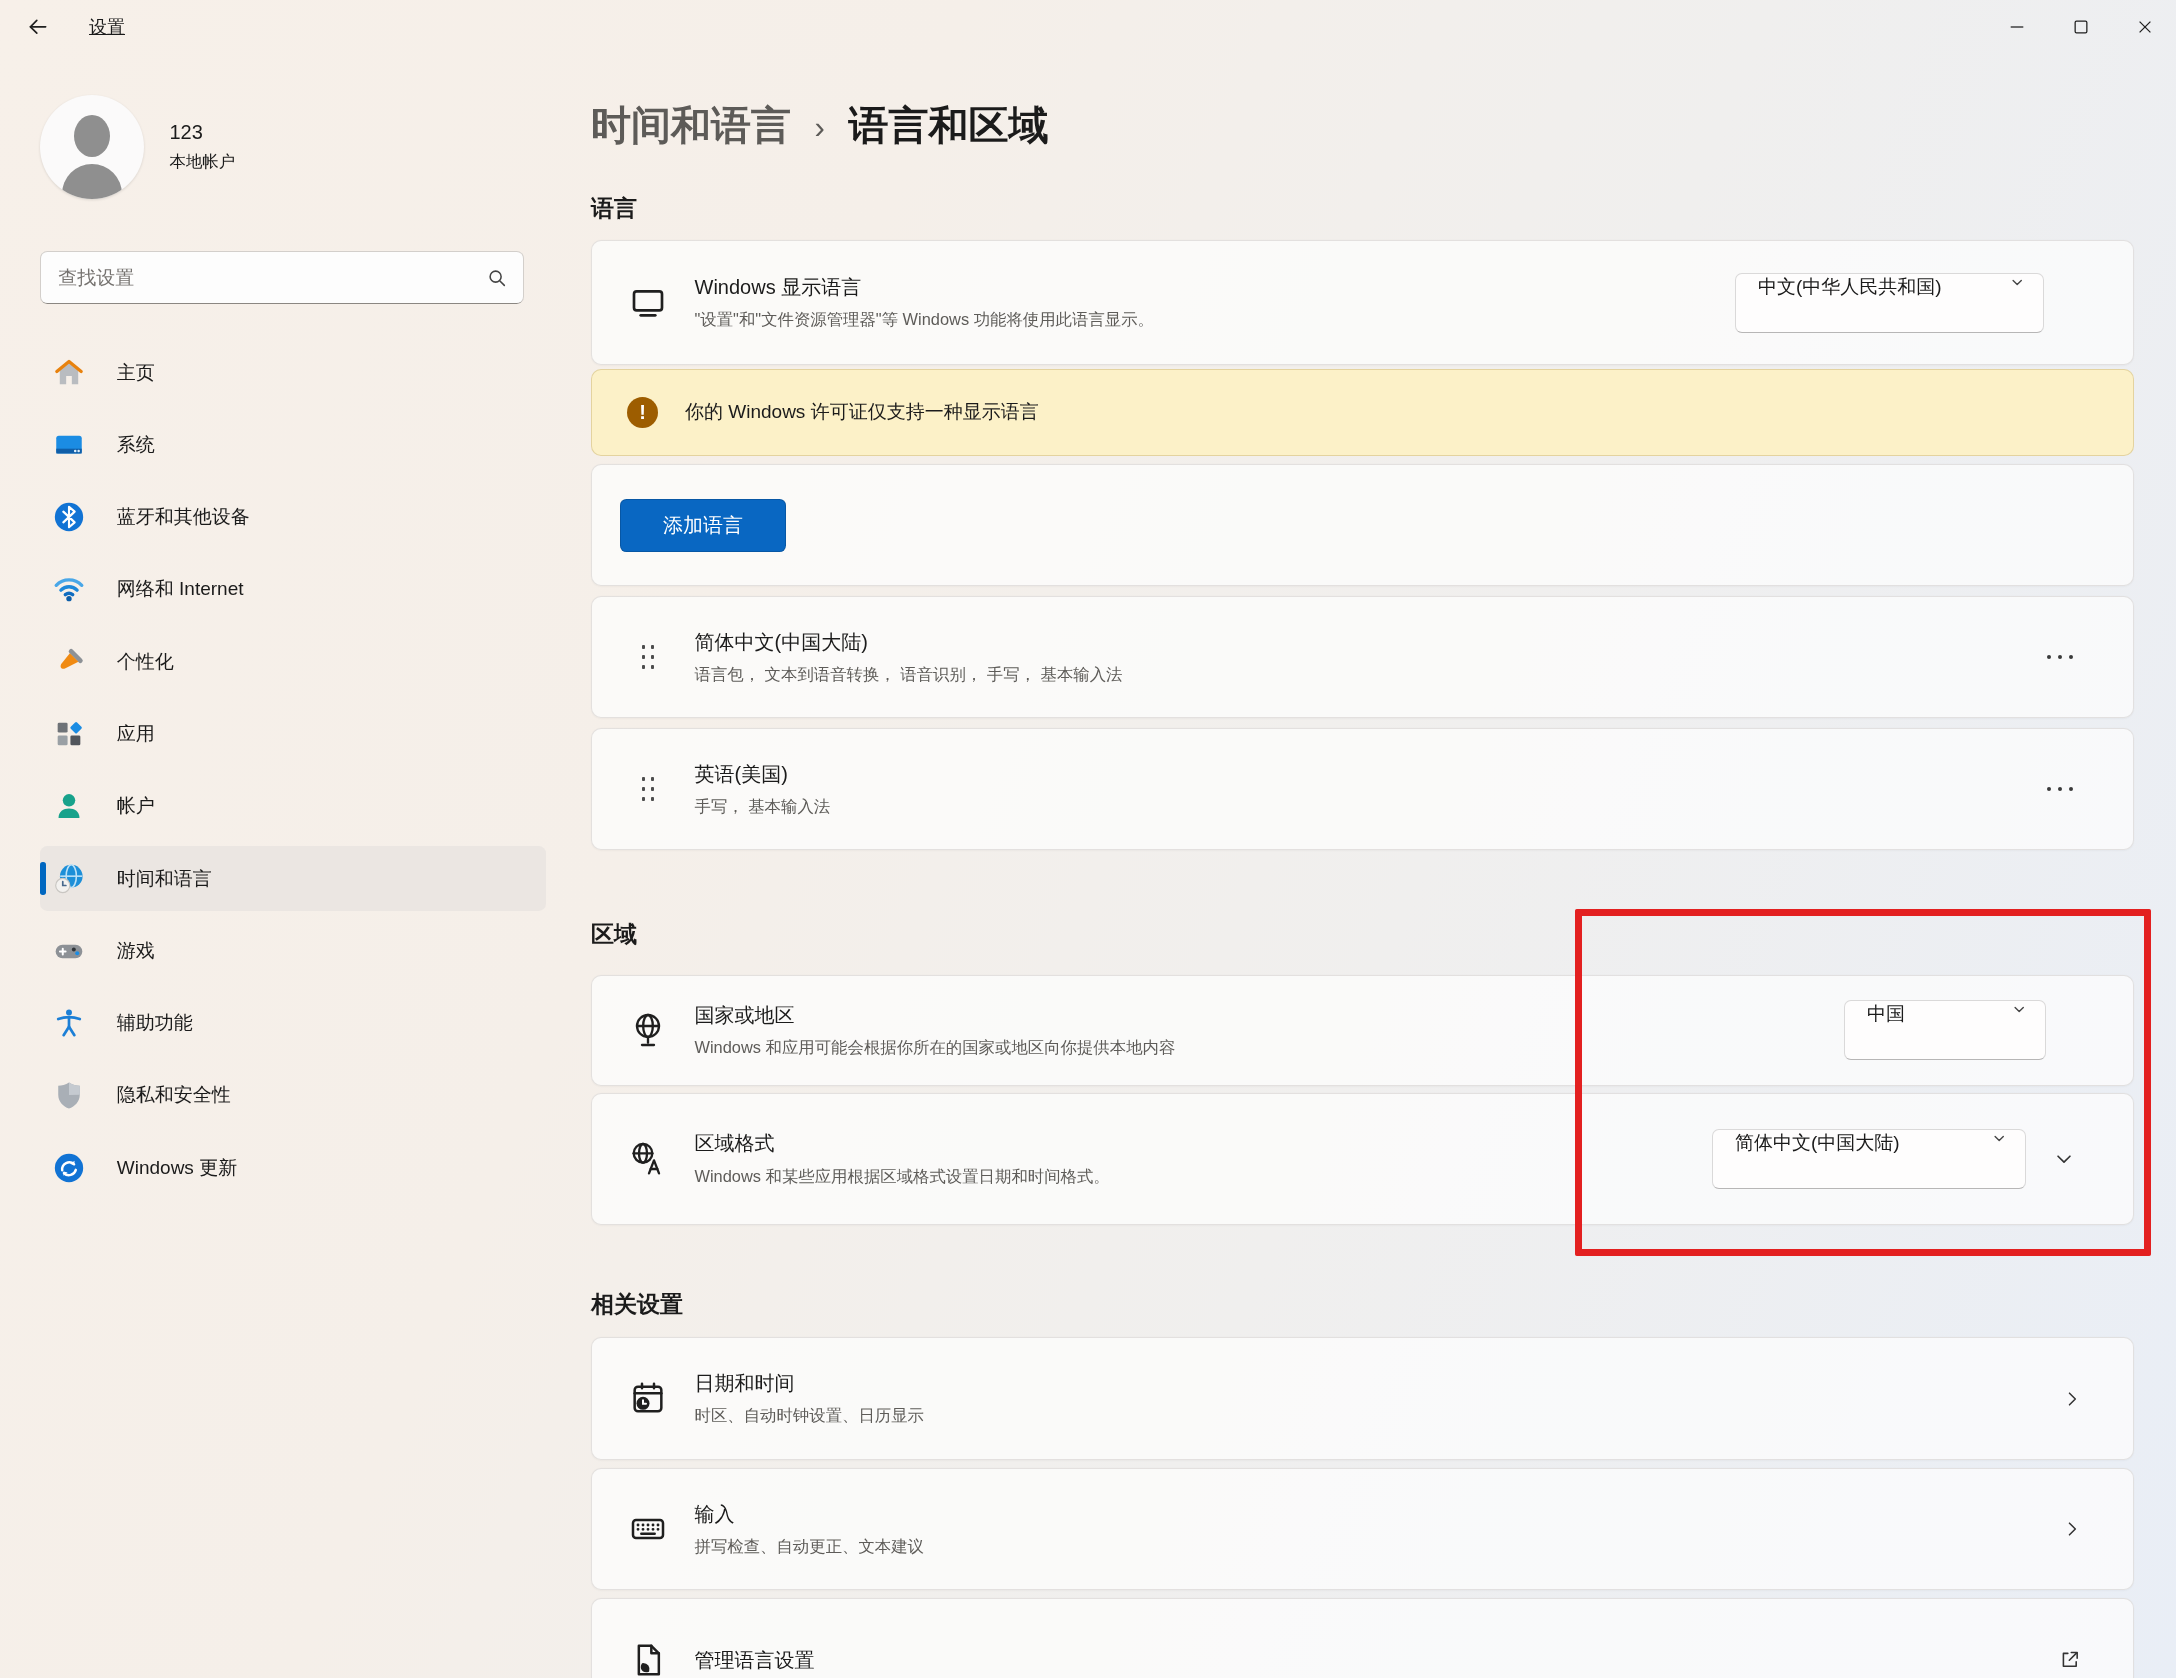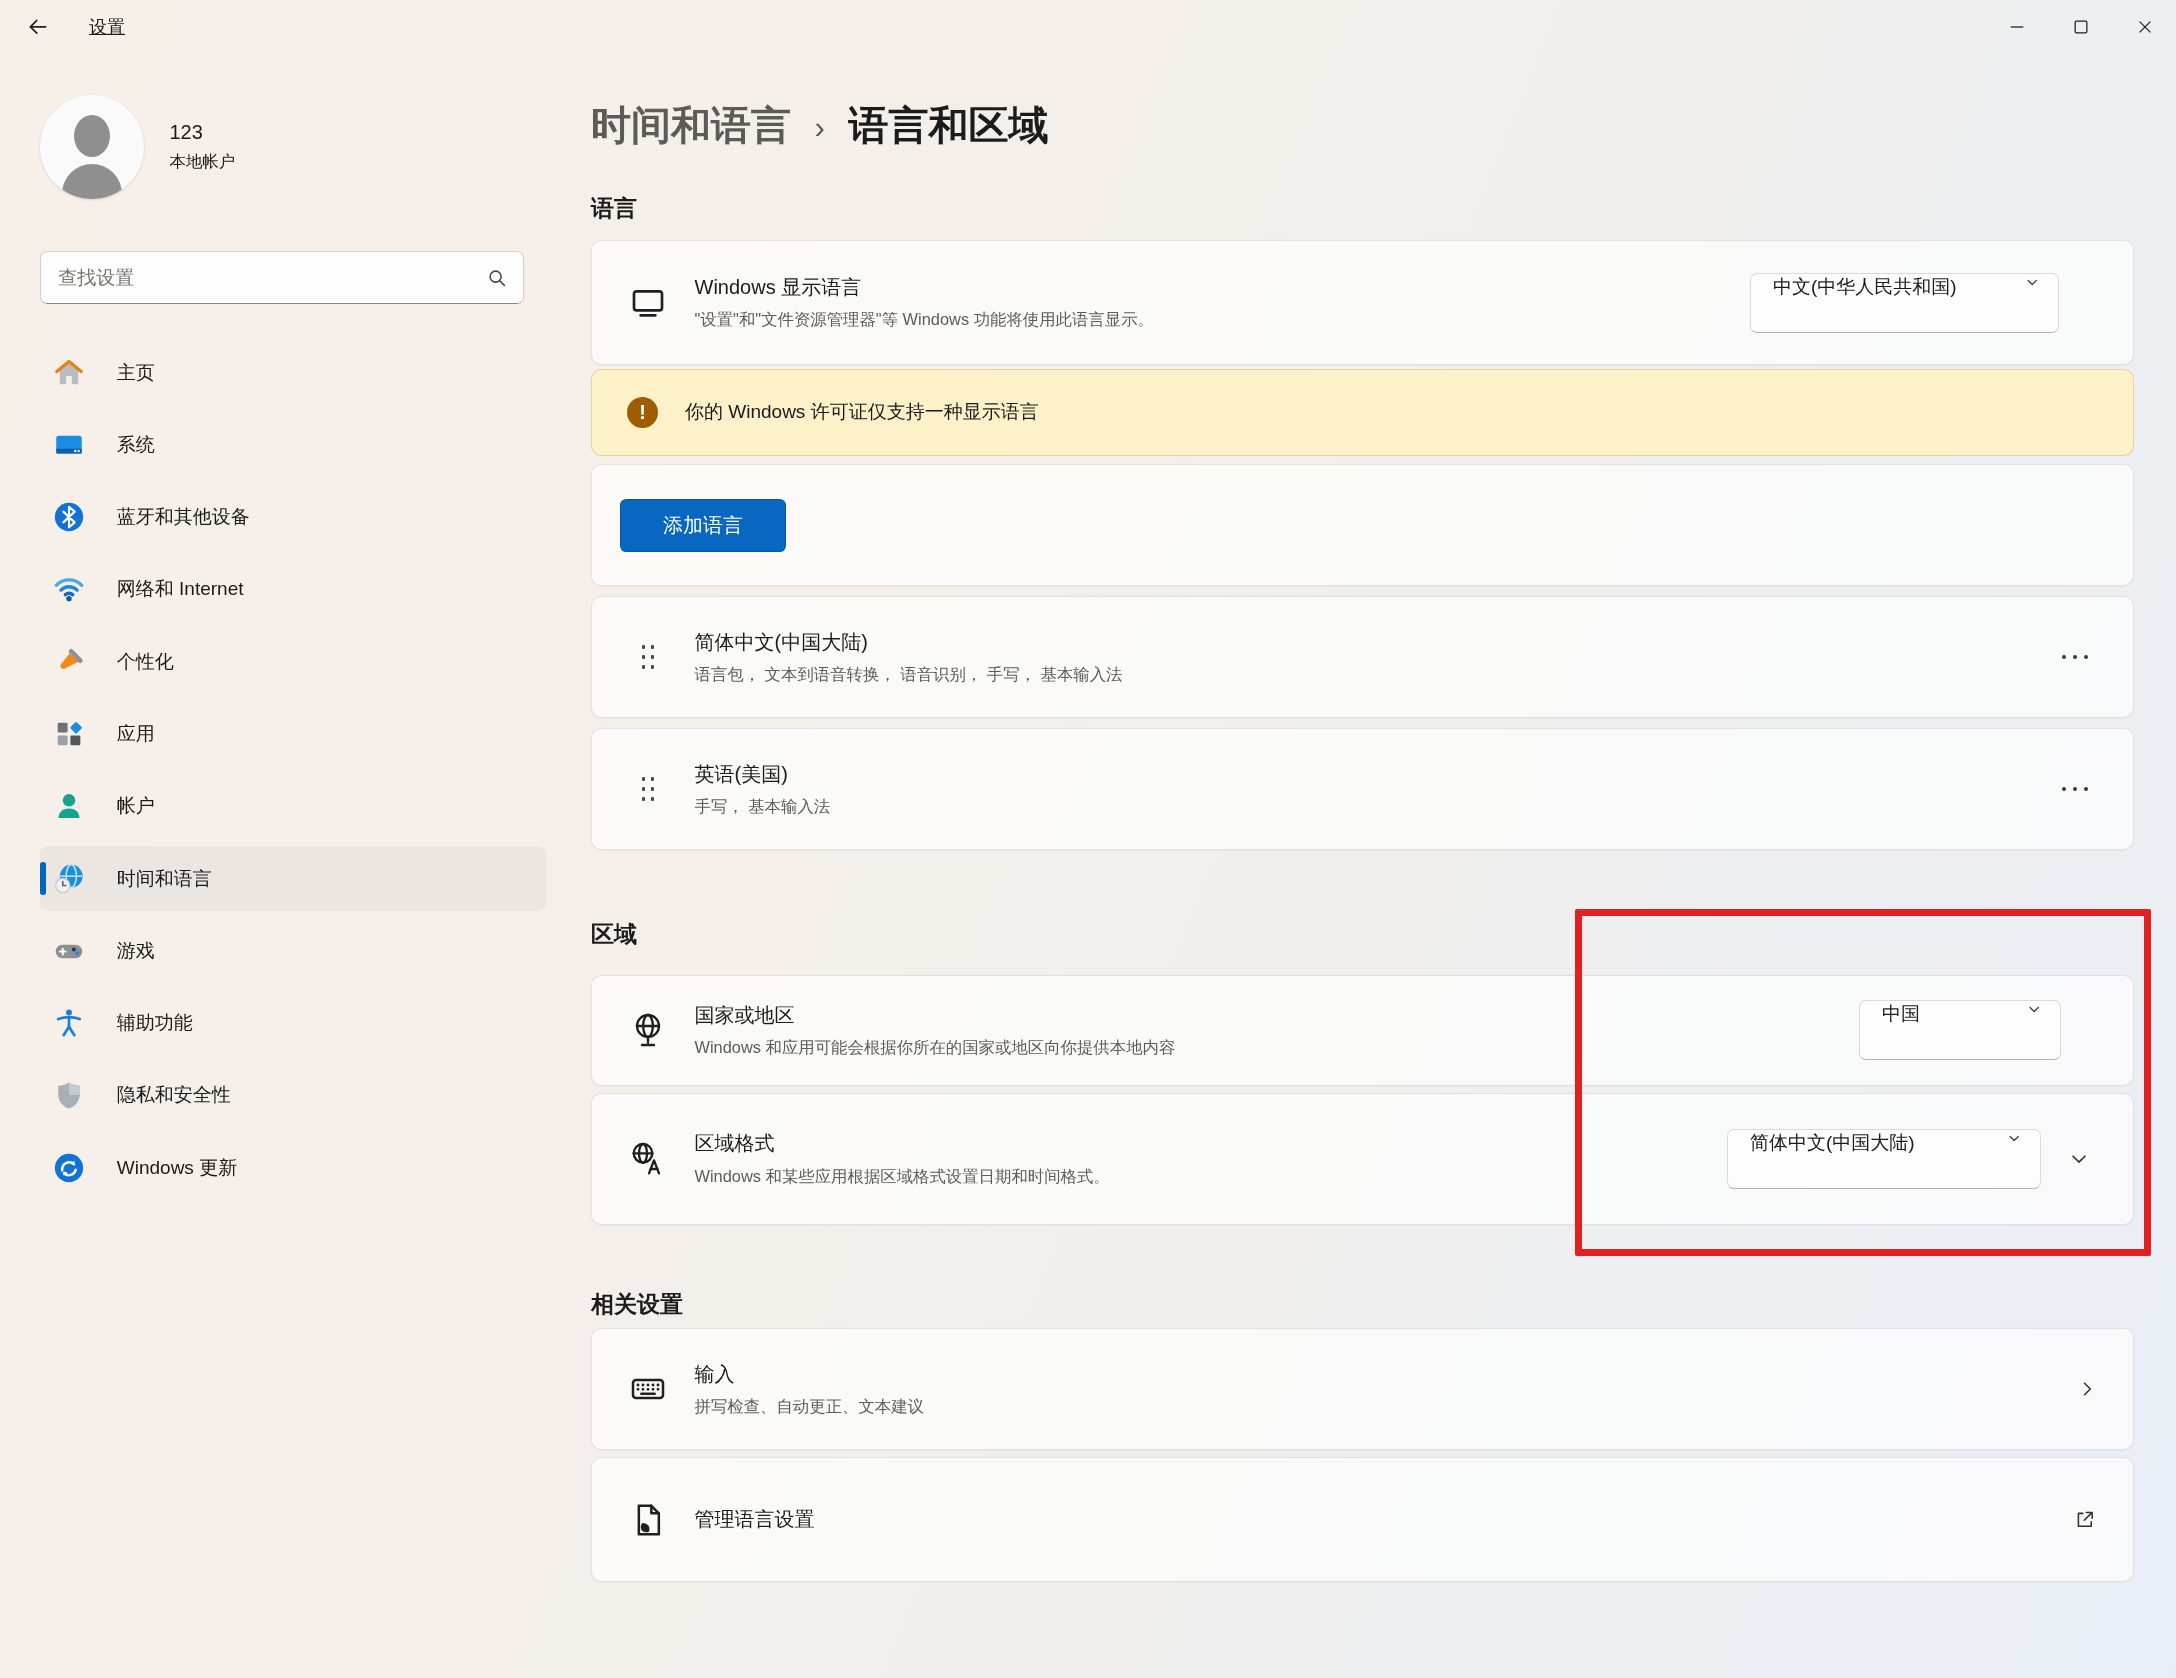--- a/index.html
+++ b/index.html
@@ -56,21 +56,21 @@
   .crumb-current { color:#1b1b1b; }
 
   .section-label { font-size:23px; font-weight:600; }
   .lbl-lang { margin-top:40px; }
   .lbl-region { margin-top:69px; }
   .lbl-related { margin-top:64px; }
 
   .card {
     background:rgba(252,252,252,.78); border:0.9px solid rgba(105,95,85,.16);
     border-radius:10px; box-shadow:0 0.9px 1.8px rgba(0,0,0,.035);
-    display:flex; align-items:center; padding:0 36px 0 35px;
+    display:flex; align-items:center; padding:0 51px 0 35px;
   }
   .row-icon { width:42px; flex:0 0 42px; display:flex; justify-content:center; }
   .row-text { flex:1; margin-left:25.5px; min-width:0; }
   .card.no-icon { padding-left:28px; }
   .card.no-icon .row-text { margin-left:0; }
   .row-title { font-size:20px; }
   .row-sub { font-size:16.4px; color:#5e5c59; margin-top:8.2px; }
 
   .card-display { margin-top:16.4px; height:125px; }
   .warning-banner {
@@ -438,20 +438,40 @@
     </div>
     <span class="expander">
       <svg width="22" height="22" viewBox="0 0 24 24" fill="none" stroke="#333" stroke-width="1.8" stroke-linecap="round" stroke-linejoin="round">
           <path d="M5.5 9 L12 15.5 L18.5 9"></path>
         </svg>
     </span>
   </div>
 
   <div class="section-label lbl-related">相关设置</div>
 
+  <div class="card card-related1">
+    <span class="row-icon">
+      <svg width="40" height="40" viewBox="0 0 24 24" fill="none" stroke="#1f1f1f" stroke-width="1.5" stroke-linecap="round">
+          <rect x="4" y="4.6" width="16" height="14.8" rx="2"></rect>
+          <path d="M4 8.6 H20"></path>
+          <path d="M8.4 2.8 V5.6 M15.6 2.8 V5.6"></path>
+          <circle cx="9" cy="14.6" r="3.9" fill="#1f1f1f" stroke="none"></circle>
+          <path d="M9 12.8 V14.8 H10.8" stroke="#fff" stroke-width="1.2"></path>
+        </svg>
+    </span>
+    <div class="row-text">
+      <div class="row-title">日期和时间</div>
+      <div class="row-sub">时区、自动时钟设置、日历显示</div>
+    </div>
+    <span class="chev-right">
+      <svg width="20" height="20" viewBox="0 0 24 24" fill="none" stroke="#333" stroke-width="1.8" stroke-linecap="round" stroke-linejoin="round">
+          <path d="M9 5 L16 12 L9 19"></path>
+        </svg>
+    </span>
+  </div>
 
   <div class="card card-related">
     <span class="row-icon">
       <svg width="40" height="40" viewBox="0 0 24 24" fill="none" stroke="#1f1f1f" stroke-width="1.5" stroke-linecap="round">
           <rect x="3" y="6.6" width="18" height="10.8" rx="1.8"></rect>
           <path d="M6 9.6 H6.02 M9 9.6 H9.02 M12 9.6 H12.02 M15 9.6 H15.02 M18 9.6 H18.02 M6 12.2 H6.02 M9 12.2 H9.02 M12 12.2 H12.02 M15 12.2 H15.02 M18 12.2 H18.02" stroke-width="1.7"></path>
           <path d="M8 14.8 H16"></path>
         </svg>
     </span>
     <div class="row-text">

